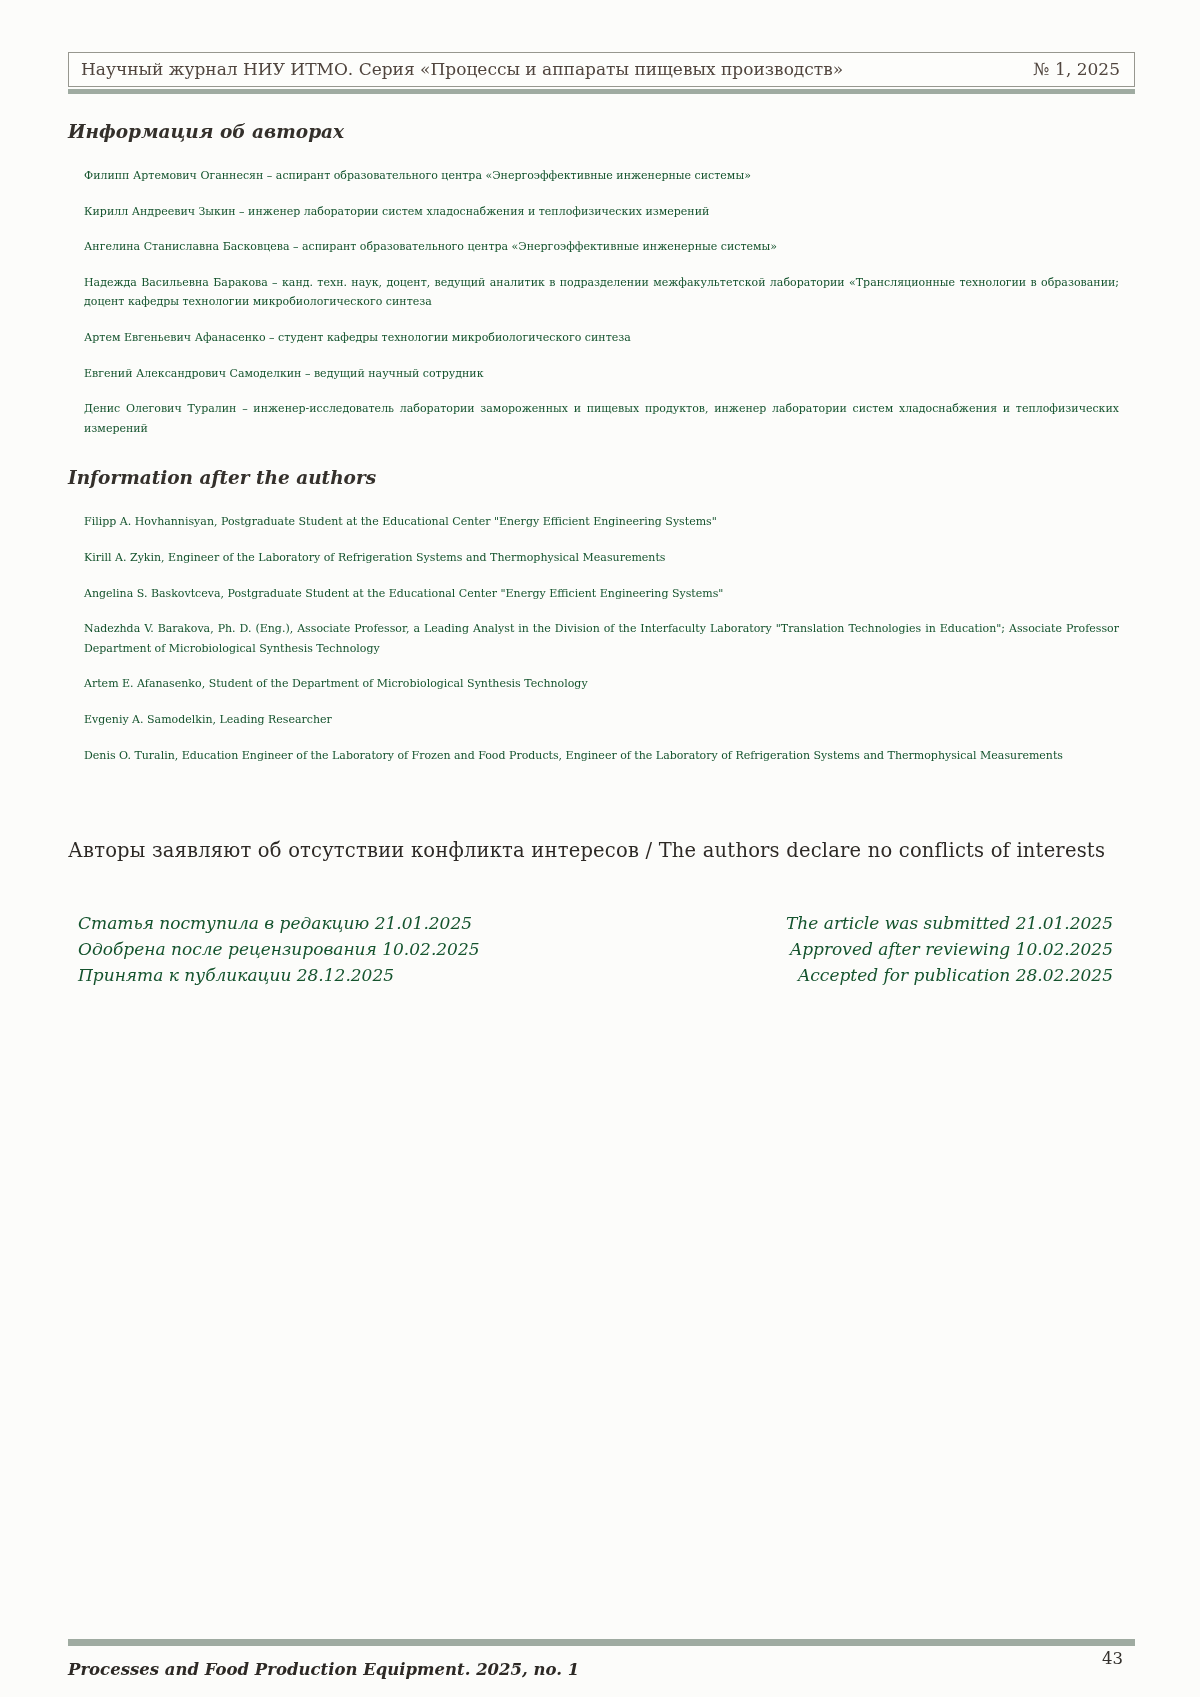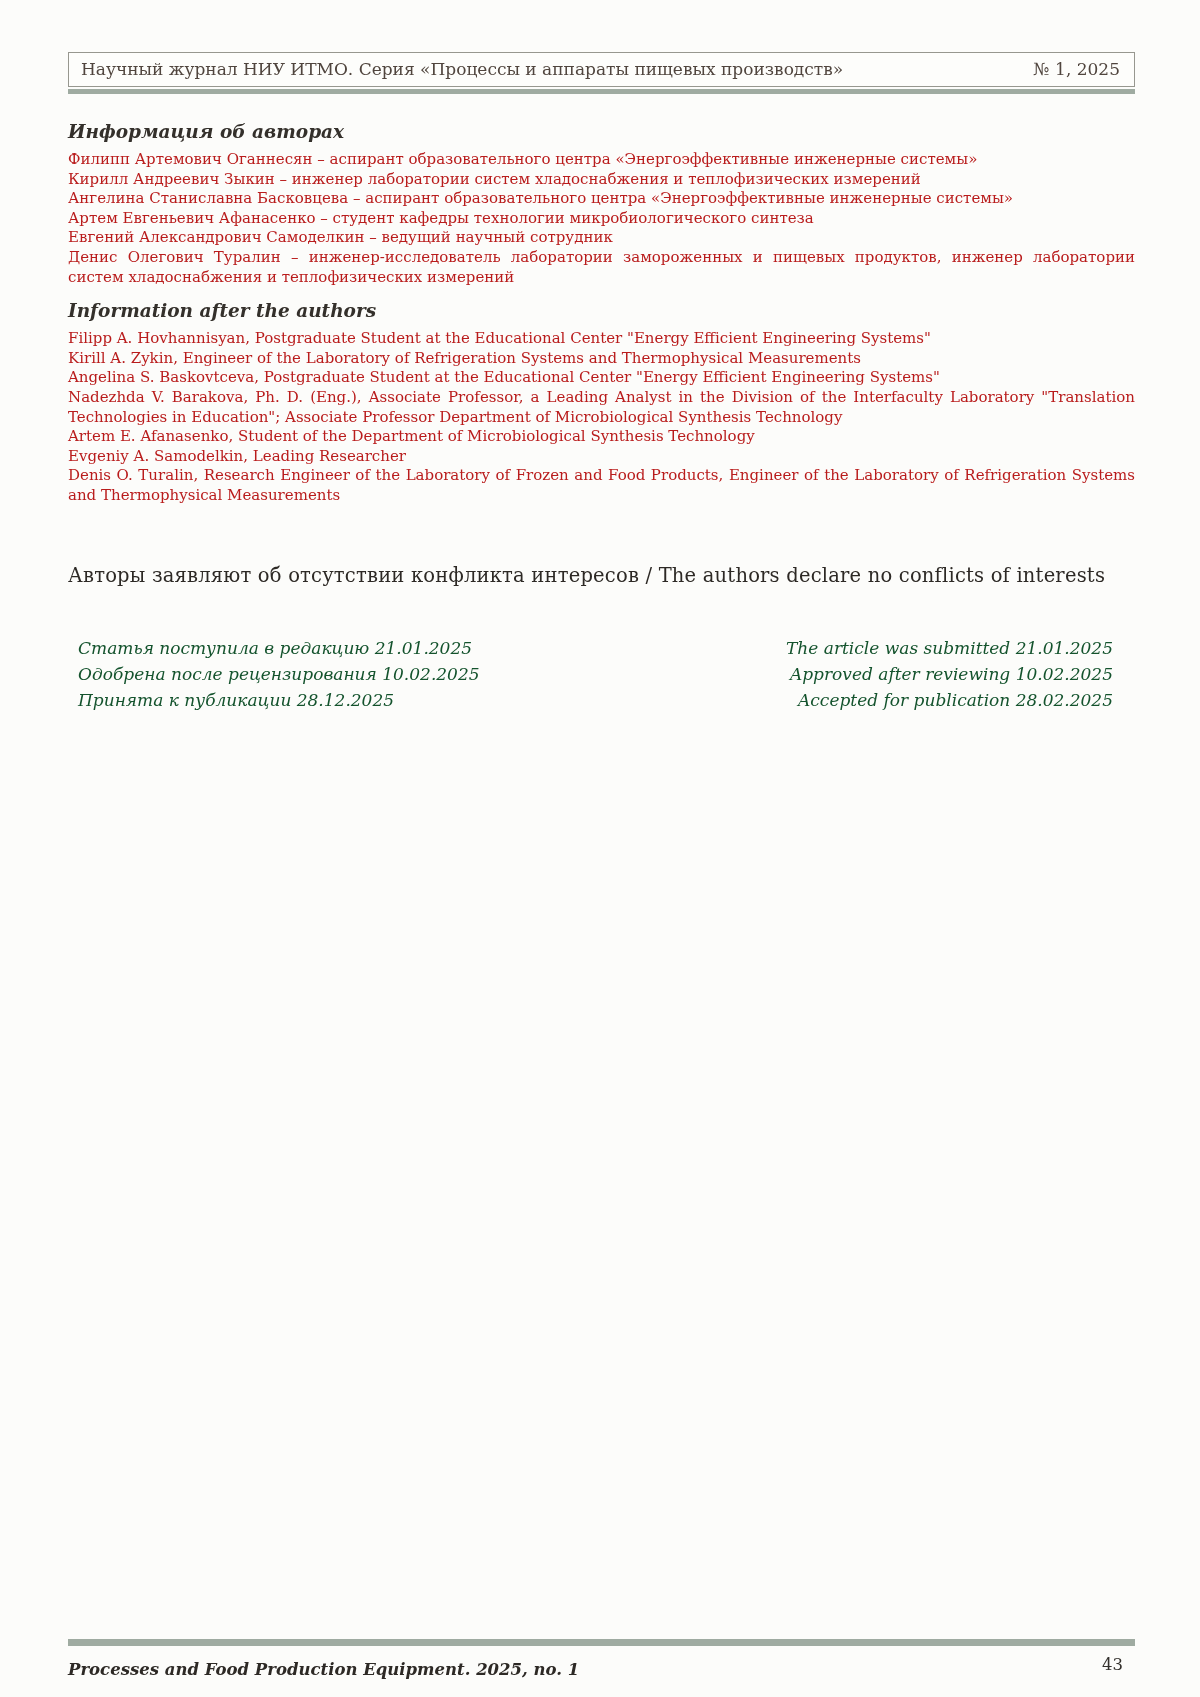--- a/index.html
+++ b/index.html
@@ -39,25 +39,25 @@
   .section-heading {
     margin: 27px 0 8px 0;
     font-size: 18.5px;
     font-weight: bold;
     font-style: italic;
     color: #34302b;
   }
   .section-heading.en { margin-top: 13px; }
   
   .entries p {
-    margin: 0;
-    font-size: 15px;
+    margin: 16px;
+    font-size: 11px;
     line-height: 19.6px;
     text-align: justify;
-    color: #b91c1c;
+    color: #14532d;
   }
   
   .conflict {
     margin-top: 58px;
     font-size: 19.5px;
     color: #2d2925;
     letter-spacing: 0.2px;
   }
   
   .dates-row {
@@ -73,21 +73,21 @@
   .dates-right { text-align: right; padding-right: 22px; }
   
   .footer { margin-top: auto; }
   .footer-bar {
     height: 7px;
     background: #9faba1;
   }
   .footer-row {
     display: flex;
     justify-content: space-between;
-    align-items: center;
+    align-items: flex-start;
     gap: 21px;
   }
   .footer-journal {
     margin-top: 14px;
     font-style: italic;
     font-weight: bold;
     font-size: 16.5px;
     color: #2d2925;
   }
   .footer-page-number {
@@ -108,35 +108,36 @@
       <span>№ 1, 2025</span>
     </div>
   </div>
 
   <h2 class="section-heading ru">Информация об авторах</h2>
 
   <div class="entries">
     <p>Филипп Артемович Оганнесян – аспирант образовательного центра «Энергоэффективные инженерные системы»</p>
     <p>Кирилл Андреевич Зыкин – инженер лаборатории систем хладоснабжения и теплофизических измерений</p>
     <p>Ангелина Станиславна Басковцева – аспирант образовательного центра «Энергоэффективные инженерные системы»</p>
+    <p>Надежда Васильевна Баракова – канд. техн. наук, доцент, ведущий аналитик в подразделении межфакультетской лаборатории «Трансляционные технологии в образовании; доцент кафедры технологии микробиологического синтеза</p>
     <p>Артем Евгеньевич Афанасенко – студент кафедры технологии микробиологического синтеза</p>
     <p>Евгений Александрович Самоделкин – ведущий научный сотрудник</p>
     <p>Денис Олегович Туралин – инженер-исследователь лаборатории замороженных и пищевых продуктов, инженер лаборатории систем хладоснабжения и теплофизических измерений</p>
   </div>
 
   <h2 class="section-heading en">Information after the authors</h2>
 
   <div class="entries">
     <p>Filipp A. Hovhannisyan, Postgraduate Student at the Educational Center "Energy Efficient Engineering Systems"</p>
     <p>Kirill A. Zykin, Engineer of the Laboratory of Refrigeration Systems and Thermophysical Measurements</p>
     <p>Angelina S. Baskovtceva, Postgraduate Student at the Educational Center "Energy Efficient Engineering Systems"</p>
     <p>Nadezhda V. Barakova, Ph. D. (Eng.), Associate Professor, a Leading Analyst in the Division of the Interfaculty Laboratory "Translation Technologies in Education"; Associate Professor Department of Microbiological Synthesis Technology</p>
     <p>Artem E. Afanasenko, Student of the Department of Microbiological Synthesis Technology</p>
     <p>Evgeniy A. Samodelkin, Leading Researcher</p>
-    <p>Denis O. Turalin, Research Engineer of the Laboratory of Frozen and Food Products, Engineer of the Laboratory of Refrigeration Systems and Thermophysical Measurements</p>
+    <p>Denis O. Turalin, Education Engineer of the Laboratory of Frozen and Food Products, Engineer of the Laboratory of Refrigeration Systems and Thermophysical Measurements</p>
   </div>
 
   <div class="conflict">Авторы заявляют об отсутствии конфликта интересов / The authors declare no conflicts of interests</div>
 
   <div class="dates-row">
     <div class="dates-left">
       <p>Статья поступила в редакцию 21.01.2025</p>
       <p>Одобрена после рецензирования 10.02.2025</p>
       <p>Принята к публикации 28.12.2025</p>
     </div>

